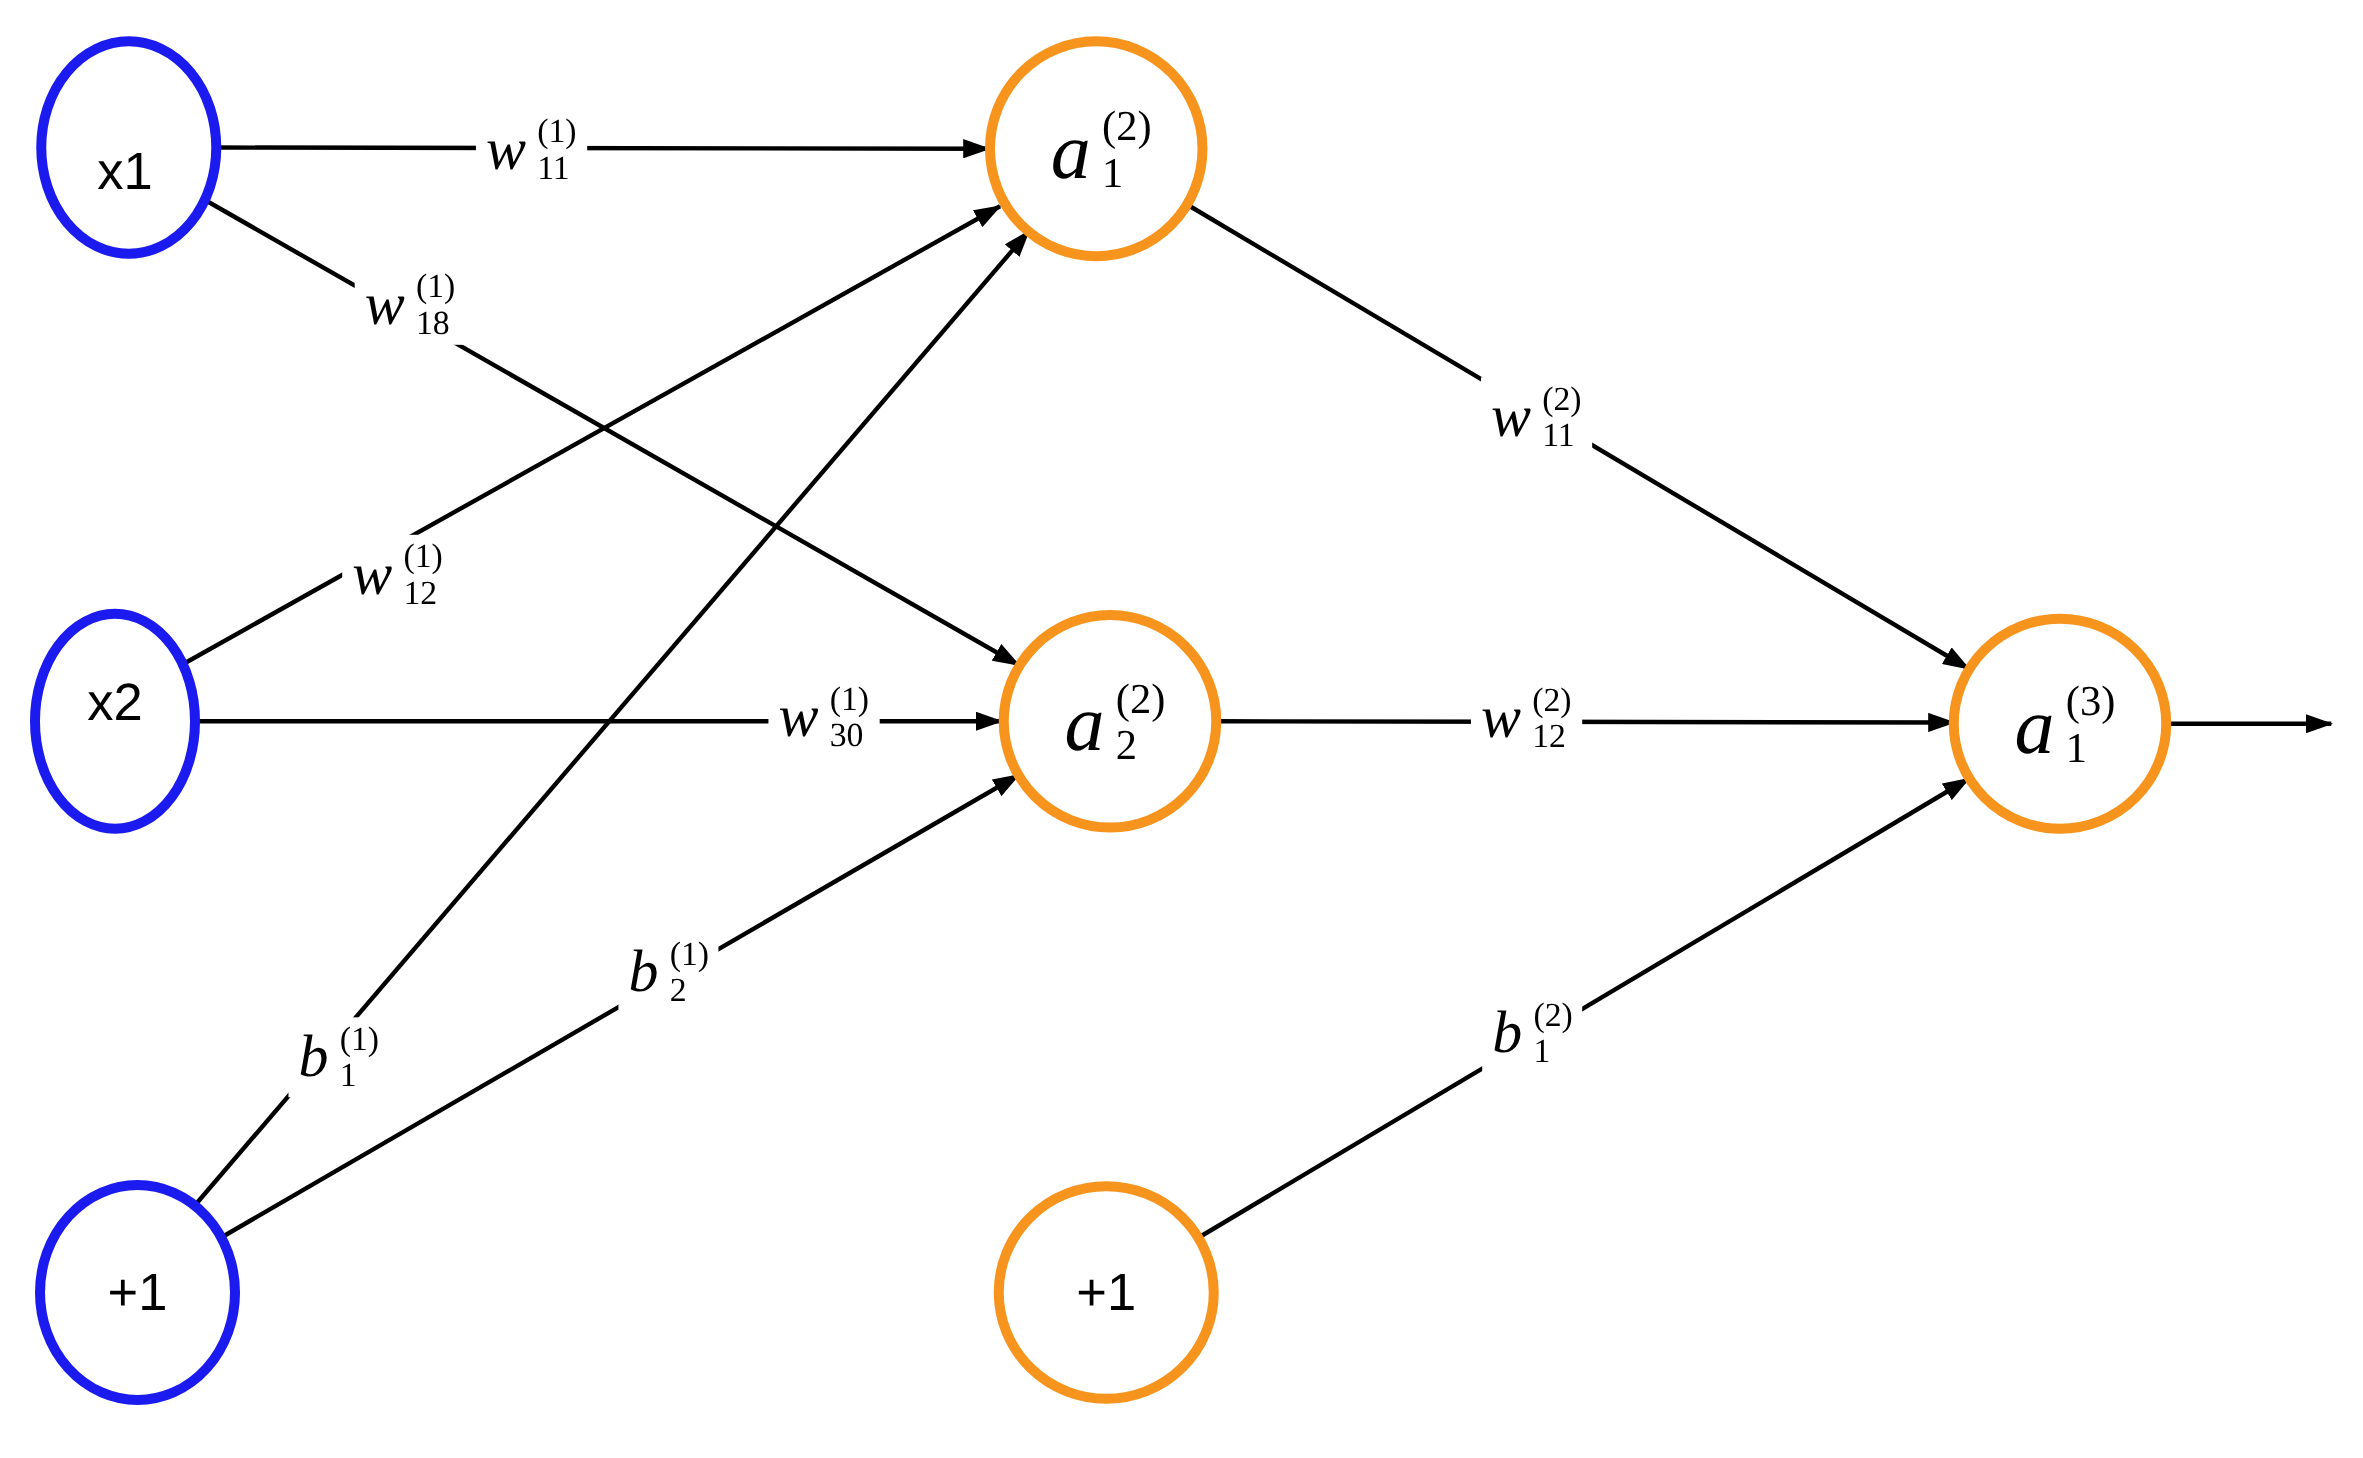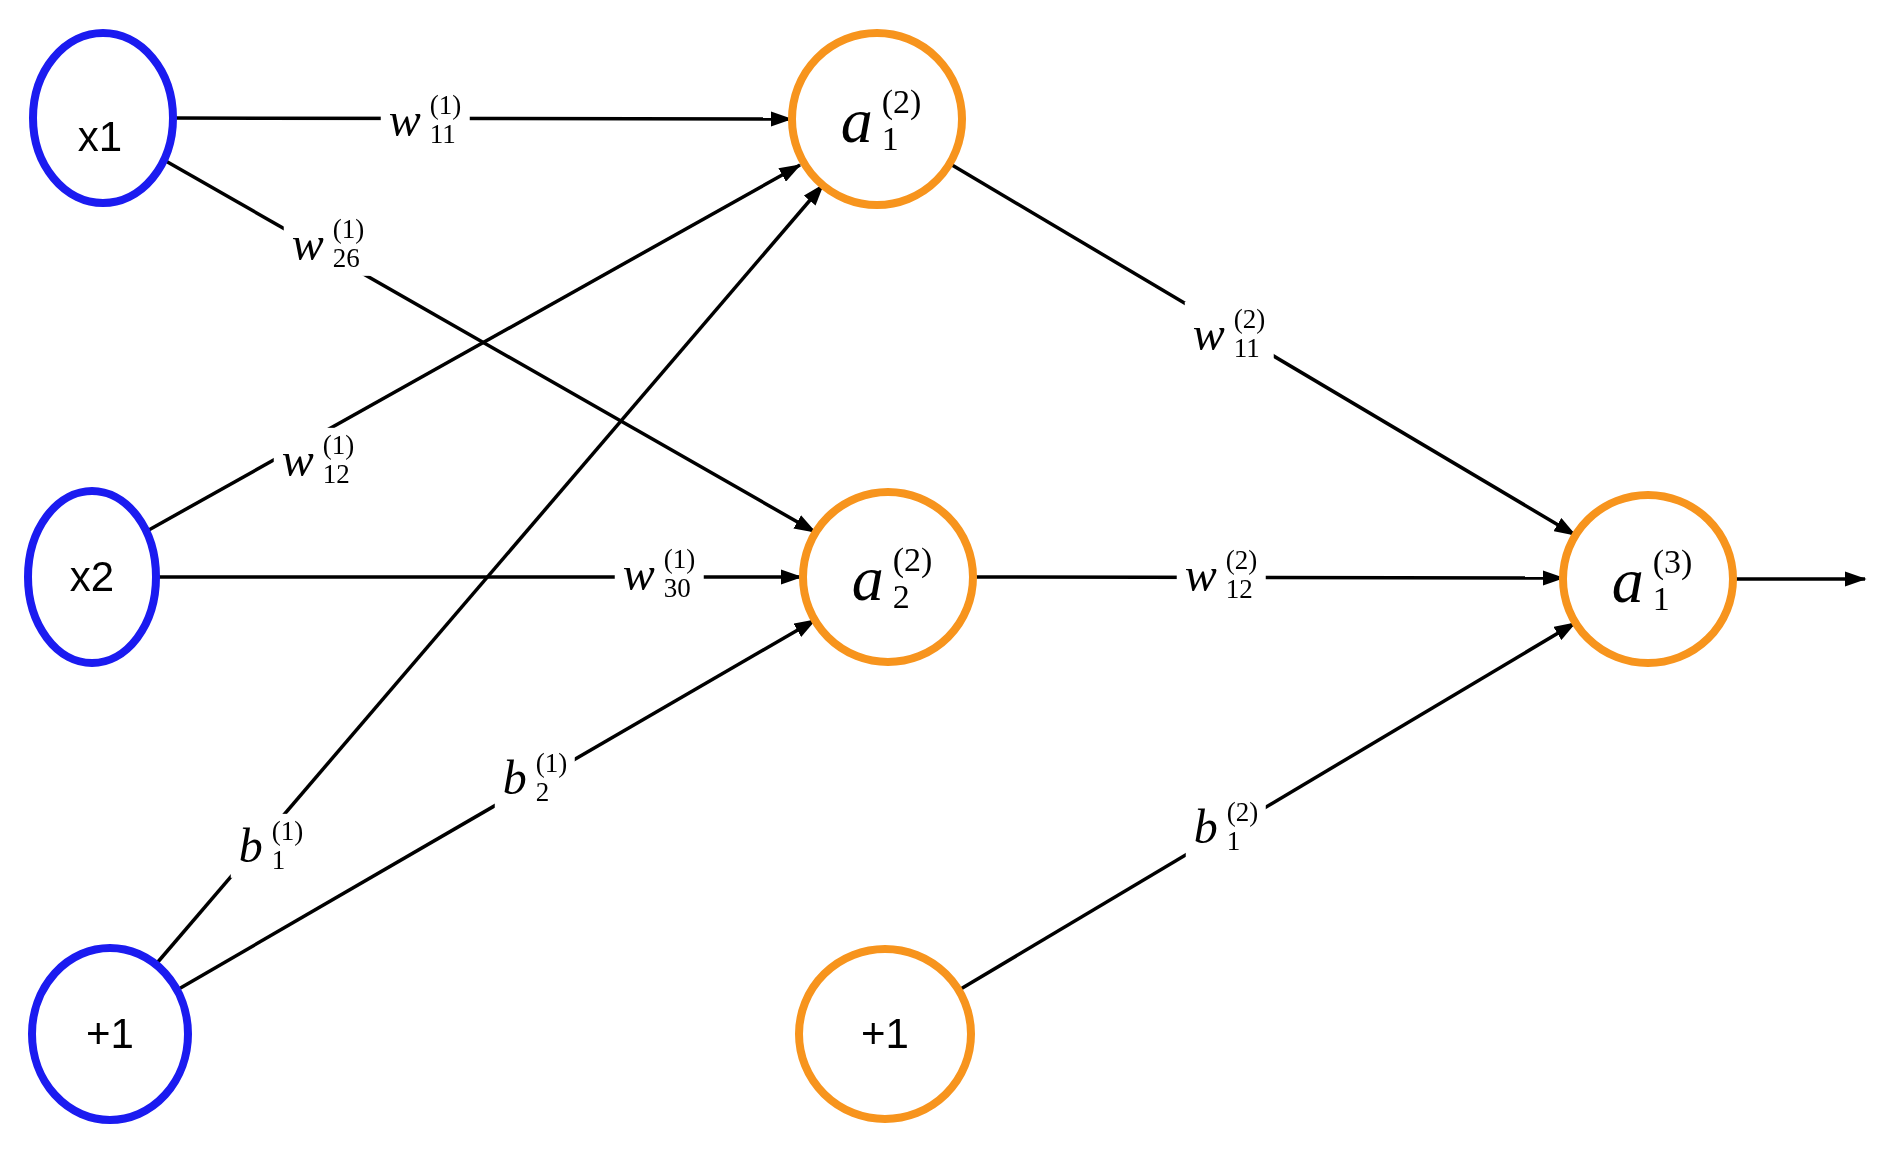--- a/index.html
+++ b/index.html
@@ -56,21 +56,21 @@
       <span class="letter">w</span>
       <span class="stack">
         <span class="sup">(1)</span>
         <span class="sub">11</span>
       </span>
     </div>
     <div class="mlabel on-line" style="left: 328px; top: 244px;">
       <span class="letter">w</span>
       <span class="stack">
         <span class="sup">(1)</span>
-        <span class="sub">26</span>
+        <span class="sub">18</span>
       </span>
     </div>
     <div class="mlabel on-line" style="left: 318px; top: 460px;">
       <span class="letter">w</span>
       <span class="stack">
         <span class="sup">(1)</span>
         <span class="sub">12</span>
       </span>
     </div>
     <div class="mlabel on-line" style="left: 659px; top: 574px;">
@@ -109,21 +109,21 @@
       </span>
     </div>
     <div class="mlabel on-line" style="left: 1226px; top: 827px;">
       <span class="letter">b</span>
       <span class="stack">
         <span class="sup">(2)</span>
         <span class="sub">1</span>
       </span>
     </div>
     <div class="node-label" style="left: 100px; top: 118px; margin-top: 19px;">x1</div>
-    <div class="node-label" style="left: 92px; top: 577px;">x2</div>
+    <div class="node-label" style="left: 92px; top: 562px;">x2</div>
     <div class="node-label" style="left: 110px; top: 1034px;">+1</div>
     <div class="mlabel node-math" style="left: 881px; top: 121px;">
       <span class="letter">a</span>
       <span class="stack">
         <span class="sup">(2)</span>
         <span class="sub">1</span>
       </span>
     </div>
     <div class="mlabel node-math" style="left: 892px; top: 579px;">
       <span class="letter">a</span>

